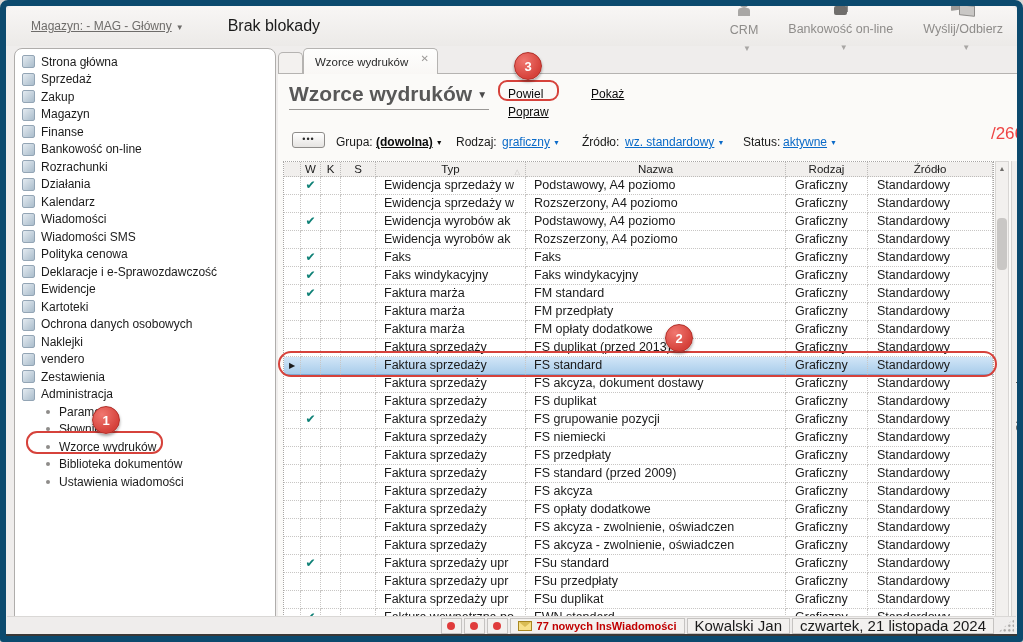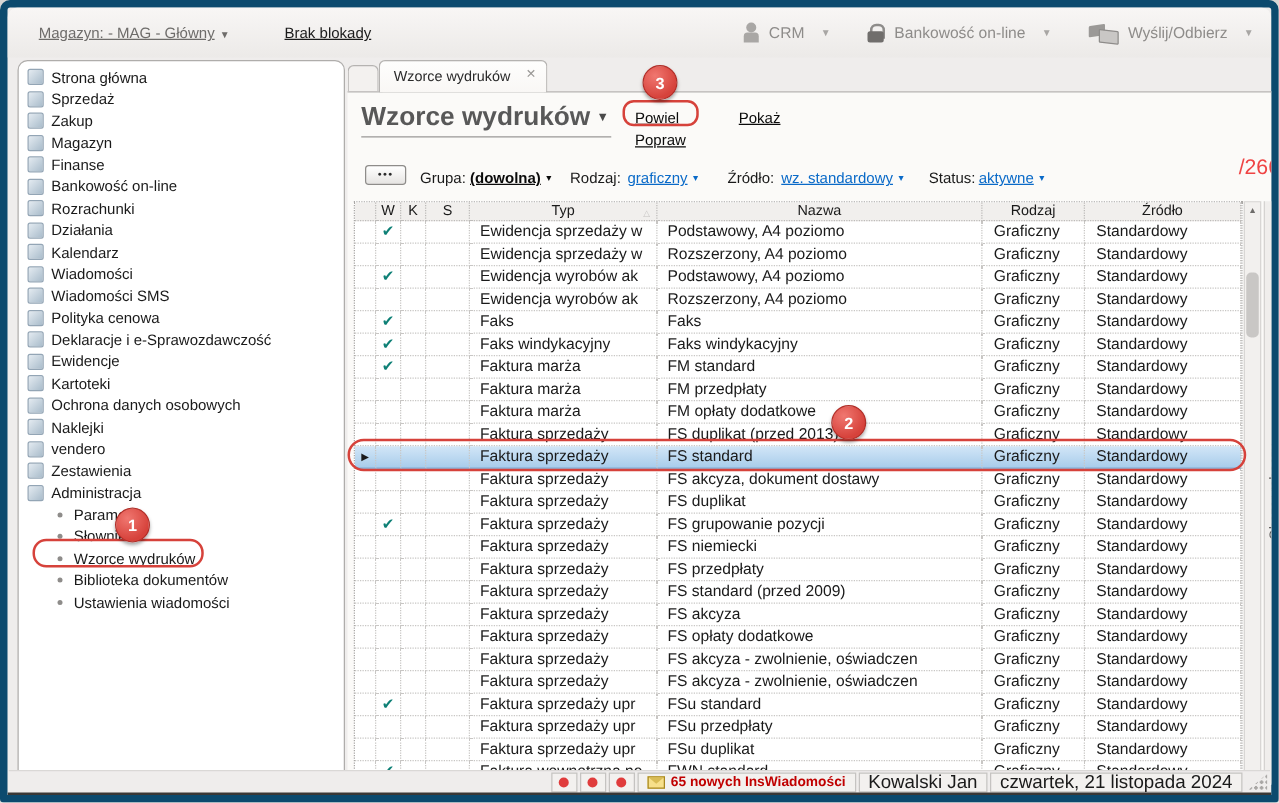--- a/index.html
+++ b/index.html
@@ -7,23 +7,23 @@
   #window{position:relative;width:1023px;height:642px;background:#EFEDEC;border:6px solid #0c4a6e;
     border-radius:8px 8px 3px 3px;overflow:hidden;}
   .bottom-edge{position:absolute;left:0;right:0;bottom:0;height:2px;background:#3A3836;}
 
   
   .topbar{position:absolute;left:0;top:0;width:100%;height:40px;
     background:linear-gradient(#F8F6F5,#ECEAE8);border-radius:8px 8px 0 0;
     display:flex;align-items:center;padding:0 14px 0 25px;}
   .maglink{color:#6E6C6A;font-size:12px;text-decoration:underline;cursor:pointer;}
   .maglink .dd{font-size:8px;margin-left:4px;text-decoration:none;display:inline-block;}
-  .blokada{color:#1A1A1A;font-size:12px;text-decoration:underline;margin-left:44px;cursor:pointer;}
+  .blokada{color:#1A1A1A;font-size:16px;margin-left:44px;cursor:pointer;}
   .top-actions{margin-left:auto;display:flex;align-items:center;gap:30px;}
-  .top-action{display:flex;align-items:center;gap:7px;color:#8E8C8A;font-size:12.5px;cursor:pointer;}
+  .top-action{display:flex;align-items:center;gap:7px;color:#8E8C8A;font-size:12.5px;cursor:pointer;flex-direction:column;}
   .top-action .dd{font-size:8px;margin-left:6px;color:#A8A6A4;}
   .ico-person{width:13px;height:16px;position:relative;}
   .ico-person:before{content:"";position:absolute;left:2px;top:0;width:8px;height:8px;border-radius:50%;background:#A9A7A5;}
   .ico-person:after{content:"";position:absolute;left:0;top:8px;width:12px;height:8px;border-radius:3px 3px 0 0;background:#A9A7A5;}
   .ico-lock{width:14px;height:15px;position:relative;}
   .ico-lock:before{content:"";position:absolute;left:2px;top:0;width:8px;height:8px;border:2px solid #8E8C8A;border-radius:5px 5px 0 0;}
   .ico-lock:after{content:"";position:absolute;left:0;top:6px;width:13px;height:9px;background:#706E6C;border-radius:2px;}
   .ico-send{width:24px;height:15px;position:relative;}
   .ico-send:before{content:"";position:absolute;left:0;top:1px;width:13px;height:9px;background:#9B9997;border-radius:1px;transform:skewY(-8deg);}
   .ico-send:after{content:"";position:absolute;left:8px;top:5px;width:14px;height:9px;background:#C9C7C5;border:1px solid #8E8C8A;border-radius:1px;transform:skewY(6deg);}
@@ -558,21 +558,21 @@
         <span class="reddot"></span>
       </div>
     <div class="scell dot">
         <span class="reddot"></span>
       </div>
     <div class="scell dot">
         <span class="reddot"></span>
       </div>
     <div class="scell">
       <span class="env"></span>
-      <span class="smsg">65 nowych InsWiadomości</span>
+      <span class="smsg">77 nowych InsWiadomości</span>
     </div>
     <div class="scell">
         <span class="stext">Kowalski Jan</span>
       </div>
     <div class="scell">
         <span class="stext">czwartek, 21 listopada 2024</span>
       </div>
     <div class="grip"></div>
   </div>
 

